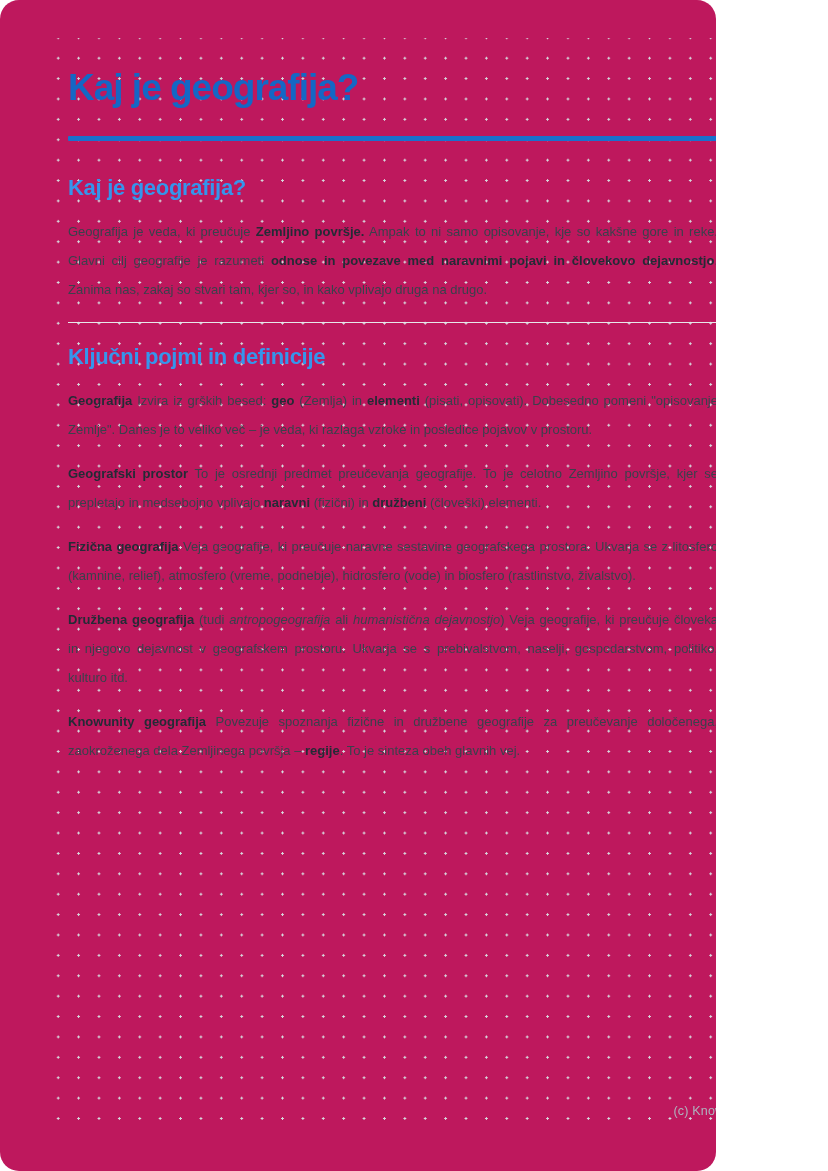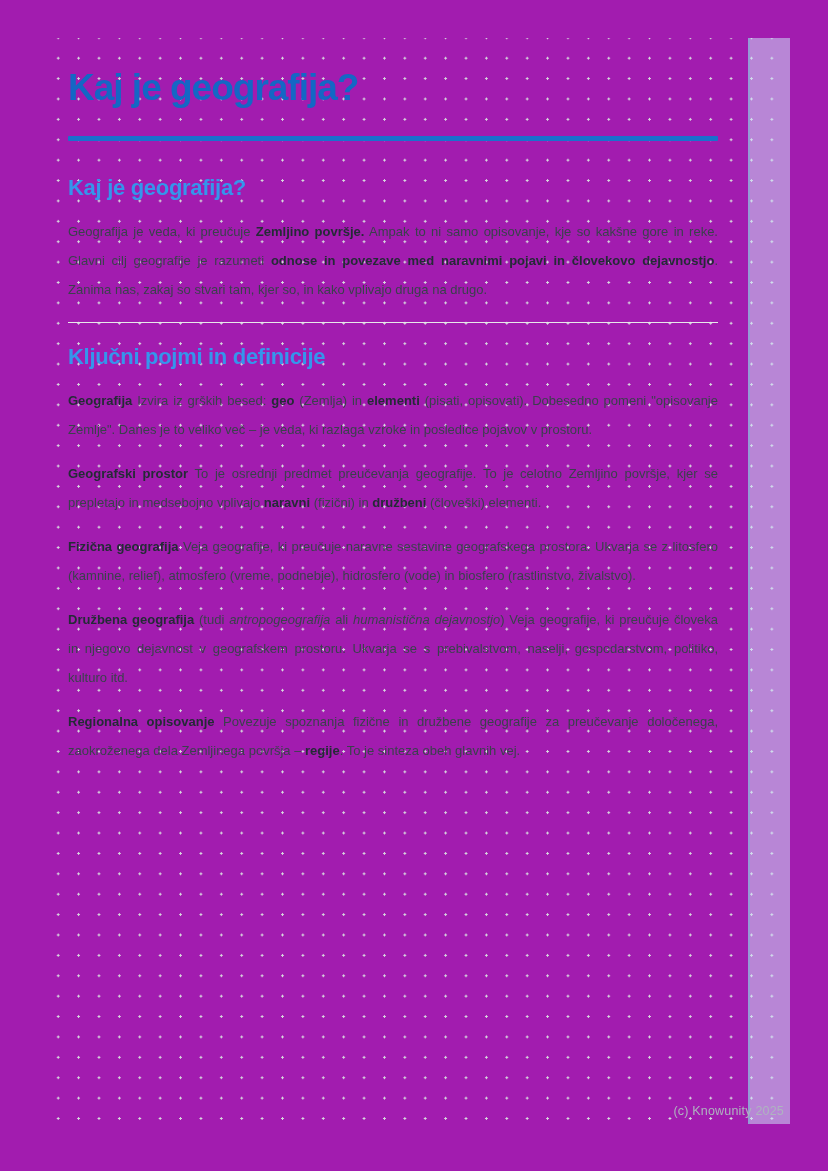--- a/index.html
+++ b/index.html
@@ -4,23 +4,24 @@
 <style>
   * { margin:0; padding:0; box-sizing:border-box; }
   html,body { width:828px; height:1171px; }
   body {
     background:#ffffff;
     font-family:"Liberation Sans","DejaVu Sans",sans-serif;
     color:#3a414c;
   }
   .canvas {
     position:relative;
-    width:828px; height:1171px;
-    background:#a21caf;
+    width:716px; height:1171px;
+    background:#be185d;
     overflow:hidden;
+    border-radius:19px;
   }
   .sheet {
     position:absolute;
     left:40px; top:38px;
     width:750px; height:1086px;
     background-image:radial-gradient(circle, #d7dade 1.2px, rgba(255,255,255,0) 1.3px);
     background-size:20.4px 20.4px;
     background-position:8px 10px;
   }
   .margin-stripe {
@@ -104,21 +105,21 @@
   </section>
 
   <section>
     <hr class="divider">
     <h2>Ključni pojmi in definicije</h2>
     <div class="paras">
               <p><b>Geografija</b><span> Izvira iz grških besed: </span><b>geo</b><span> (Zemlja) in </span><b>elementi</b><span> (pisati, opisovati). Dobesedno pomeni "opisovanje Zemlje". Danes je to veliko več – je veda, ki razlaga vzroke in posledice pojavov v prostoru.</span></p>
               <p><b>Geografski prostor</b><span> To je osrednji predmet preučevanja geografije. To je celotno Zemljino površje, kjer se prepletajo in medsebojno vplivajo </span><b>naravni</b><span> (fizični) in </span><b>družbeni</b><span> (človeški) elementi.</span></p>
               <p><b>Fizična geografija</b><span> Veja geografije, ki preučuje naravne sestavine geografskega prostora. Ukvarja se z litosfero (kamnine, relief), atmosfero (vreme, podnebje), hidrosfero (vode) in biosfero (rastlinstvo, živalstvo).</span></p>
               <p><b>Družbena geografija</b><span> (tudi </span><i>antropogeografija</i><span> ali </span><i>humanistična dejavnostjo</i><span>) Veja geografije, ki preučuje človeka in njegovo dejavnost v geografskem prostoru. Ukvarja se s prebivalstvom, naselji, gospodarstvom, politiko, kulturo itd.</span></p>
-              <p><b>Regionalna opisovanje</b><span> Povezuje spoznanja fizične in družbene geografije za preučevanje določenega, zaokroženega dela Zemljinega površja – </span><b>regije</b><span>. To je sinteza obeh glavnih vej.</span></p>
+              <p><b>Knowunity geografija</b><span> Povezuje spoznanja fizične in družbene geografije za preučevanje določenega, zaokroženega dela Zemljinega površja – </span><b>regije</b><span>. To je sinteza obeh glavnih vej.</span></p>
             </div>
   </section>
 
 </div>
     </div>
     <div class="footer">(c) Knowunity 2025</div>
   </div>
 </div>
 
 </body></html>

